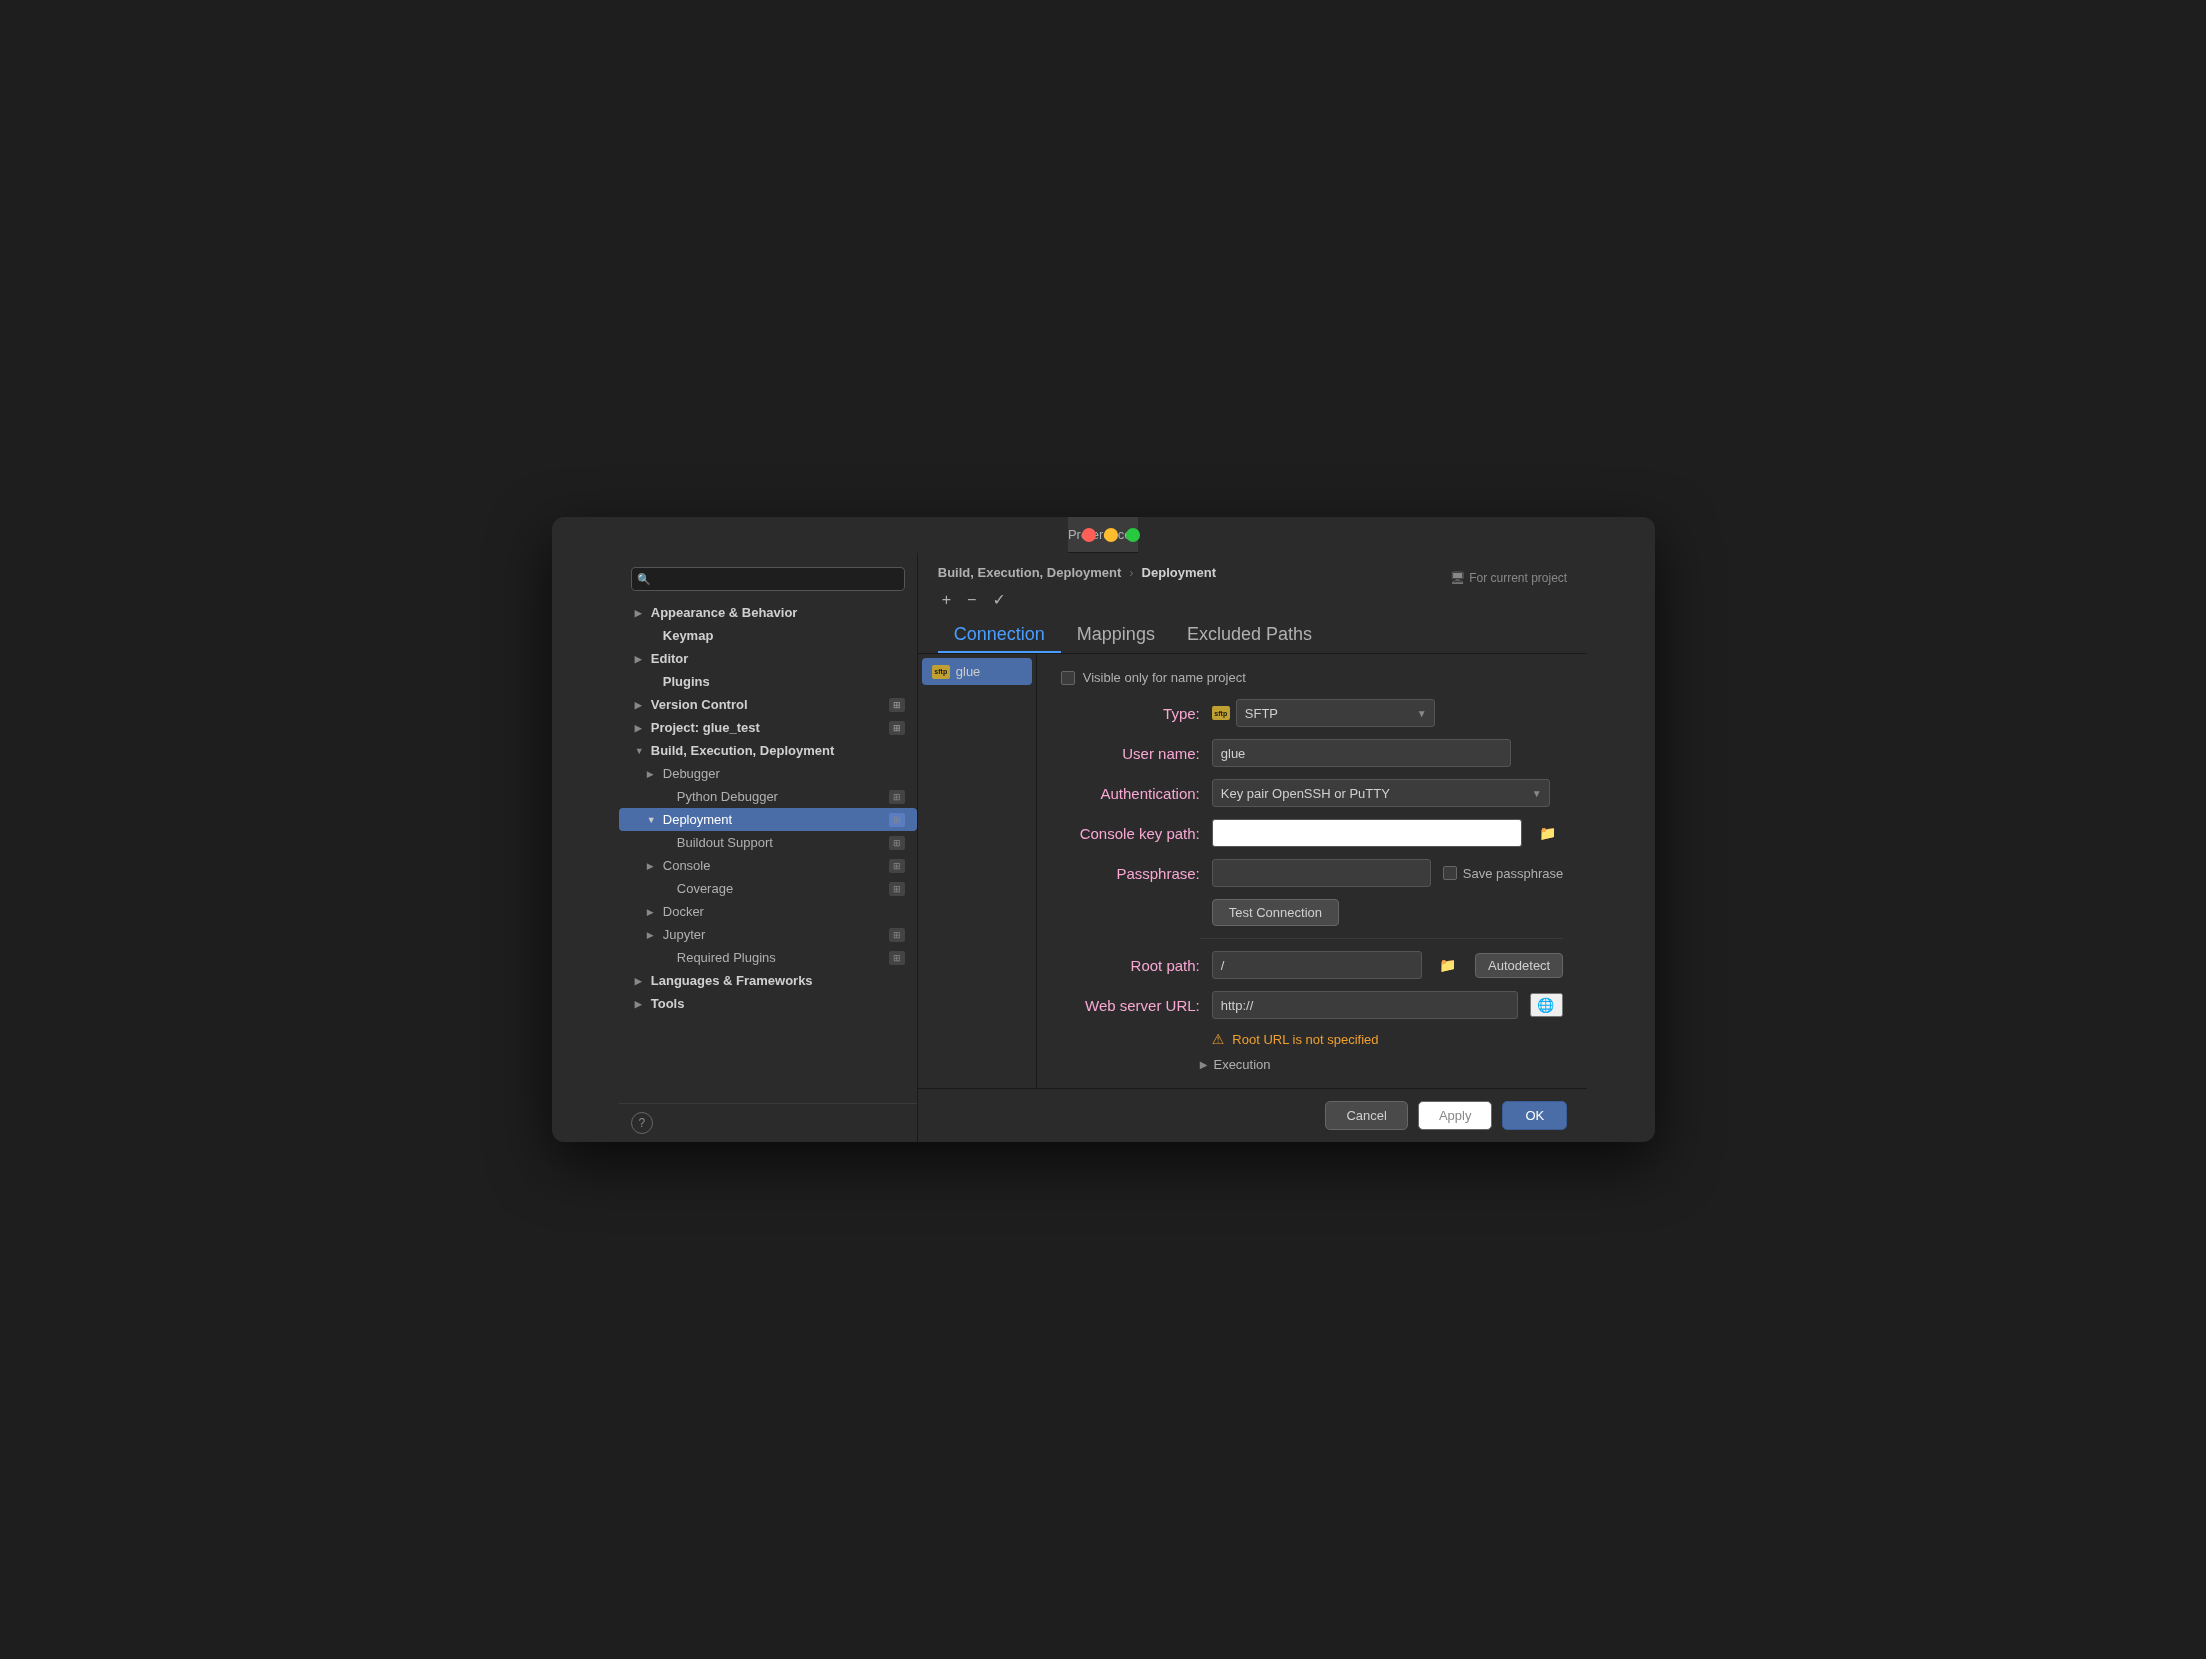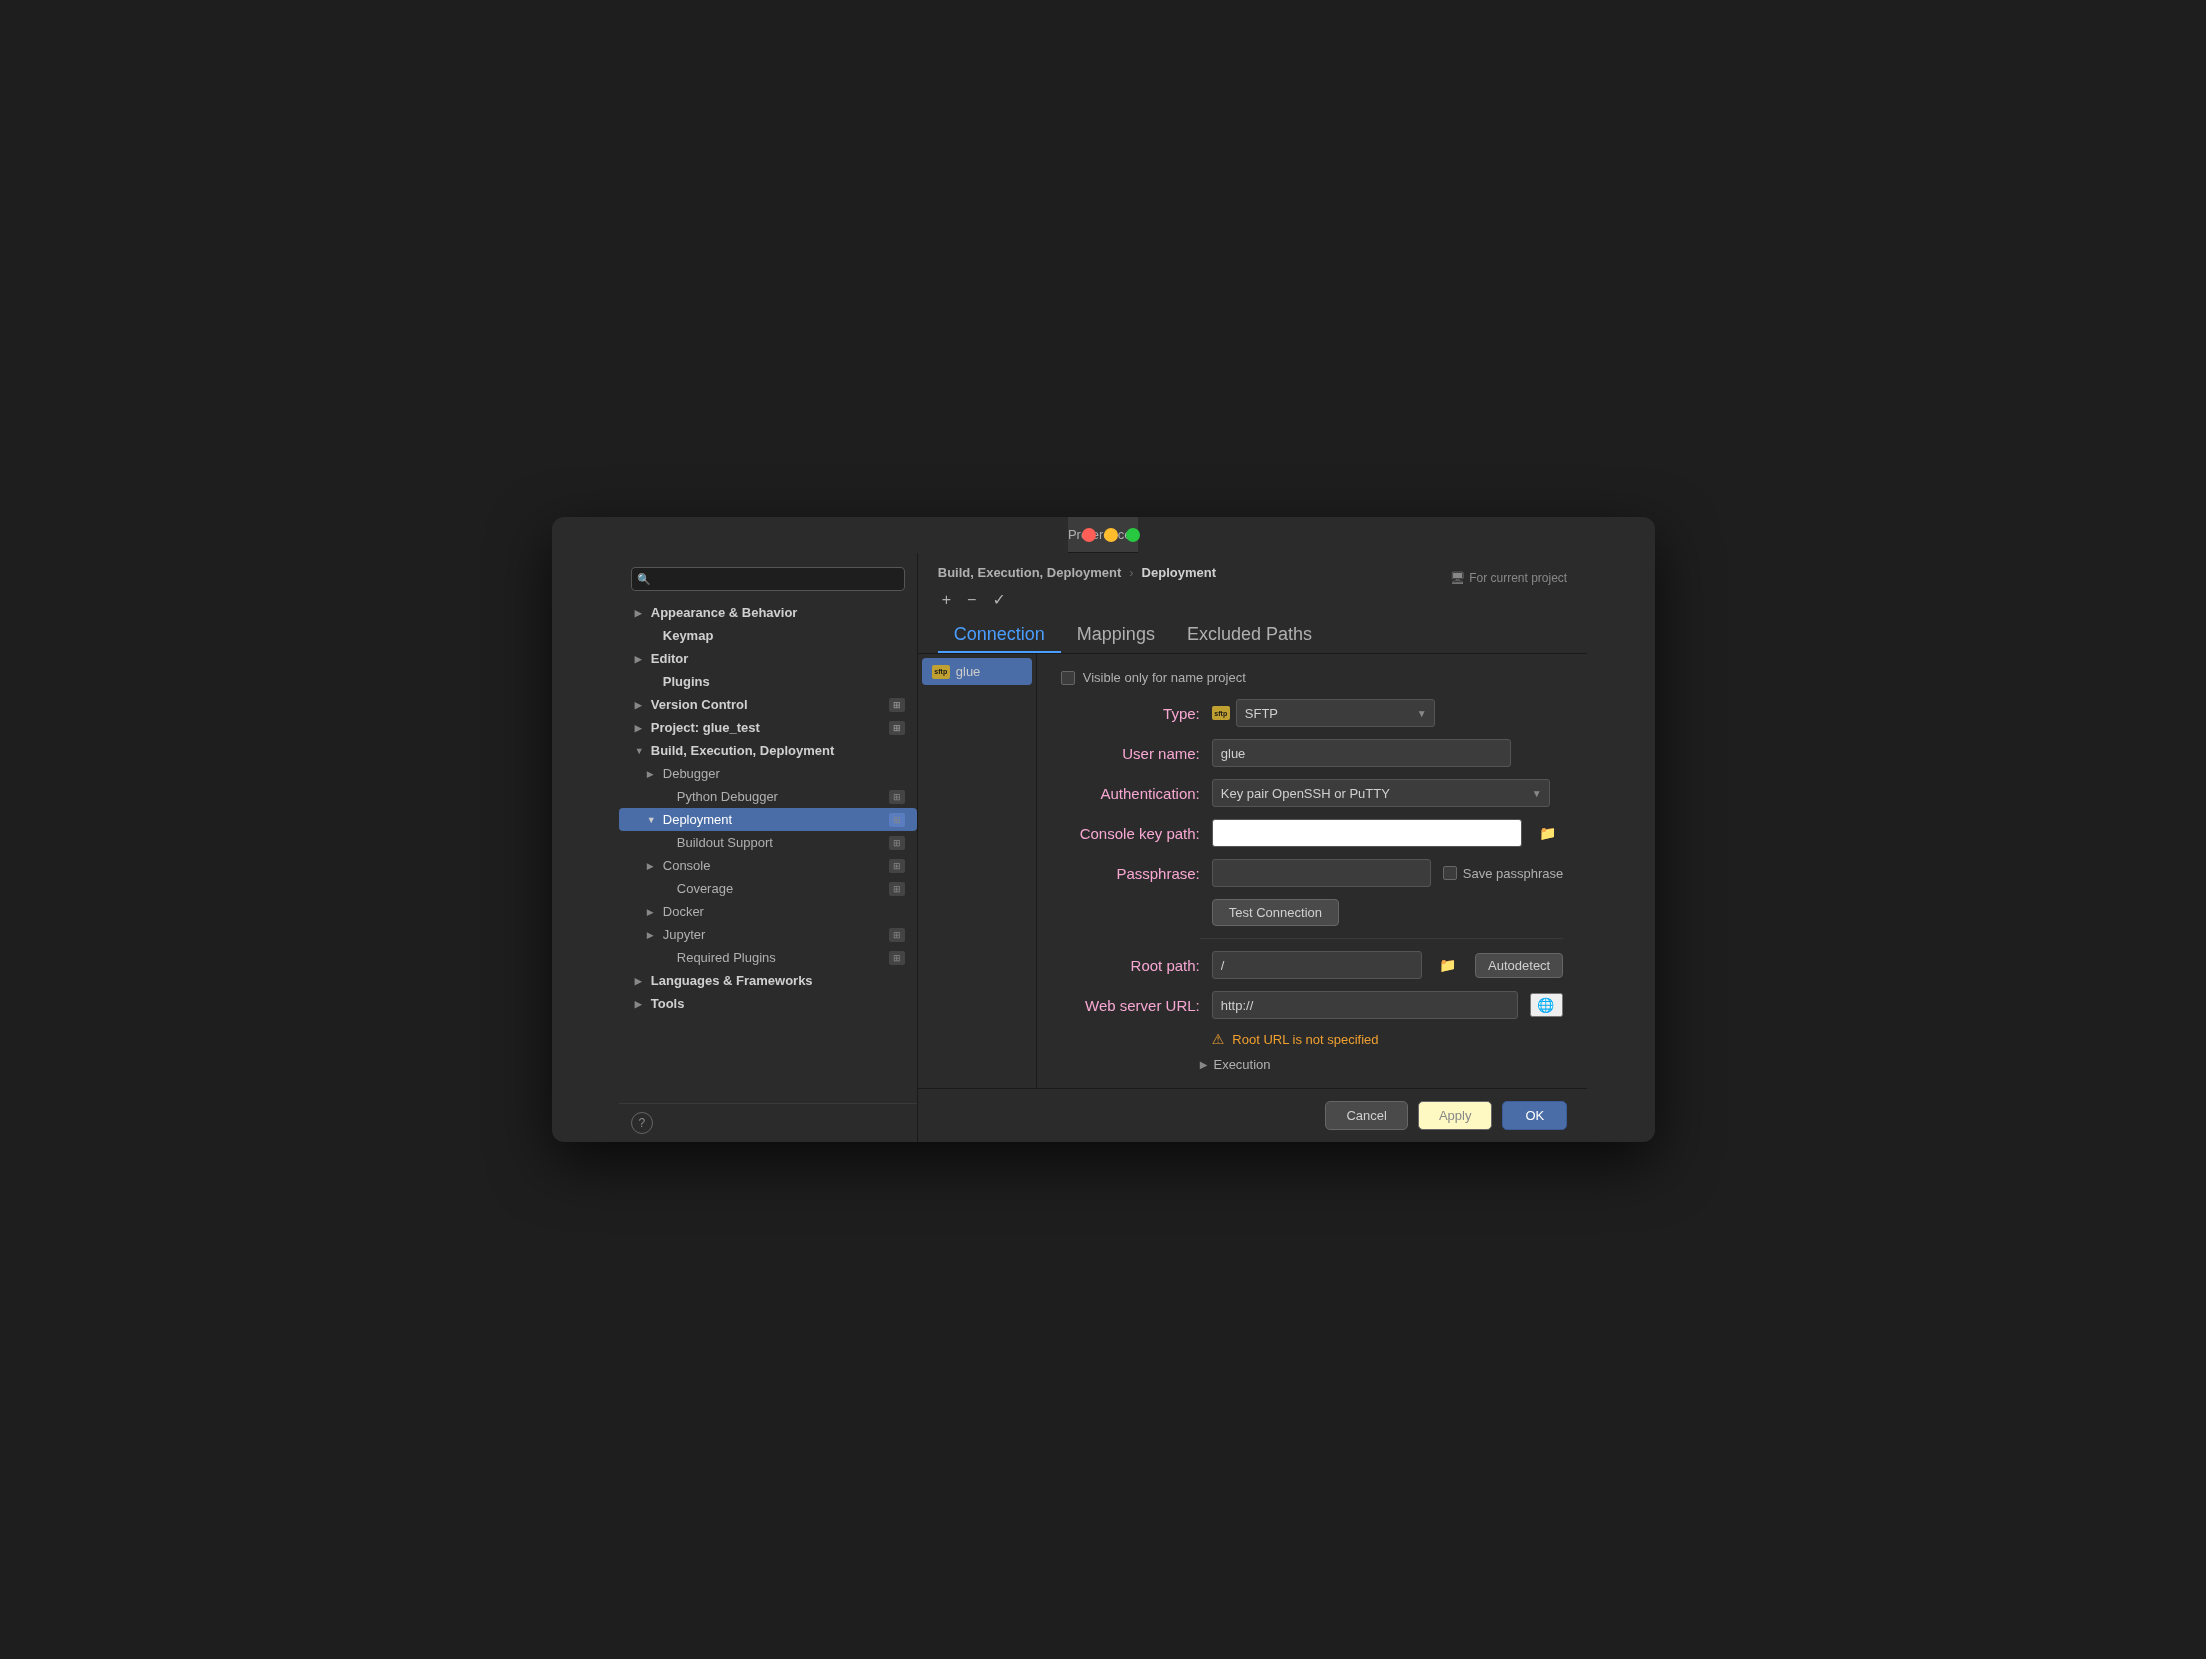--- a/index.html
+++ b/index.html
@@ -369,21 +369,21 @@
       background: #4a4a4a;
       border: 1px solid #666;
       border-radius: 5px;
       color: #d0d0d0;
       padding: 6px 20px;
       font-size: 13px;
       cursor: pointer;
       min-width: 80px;
     }
     .btn-apply {
-      background: #fef9c3;
+      background: #ffffff;
       border: 1px solid #666;
       border-radius: 5px;
       color: #888;
       padding: 6px 20px;
       font-size: 13px;
       cursor: pointer;
       min-width: 60px;
     }
     .btn-ok {
       background: #4a6da7;

